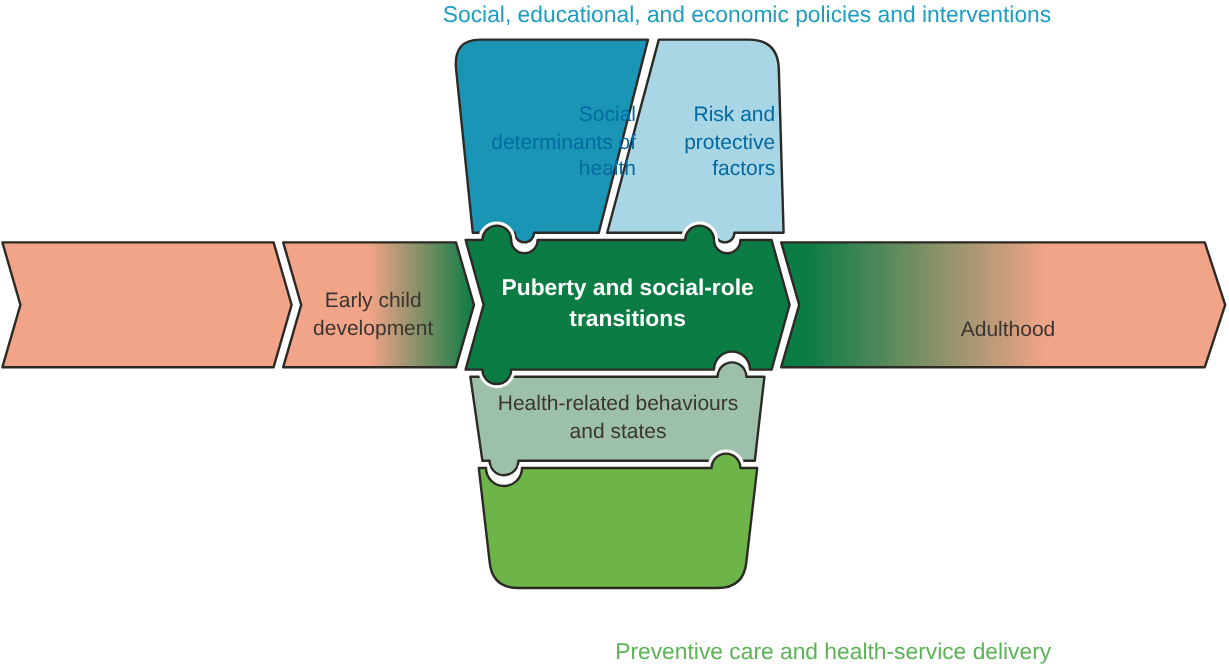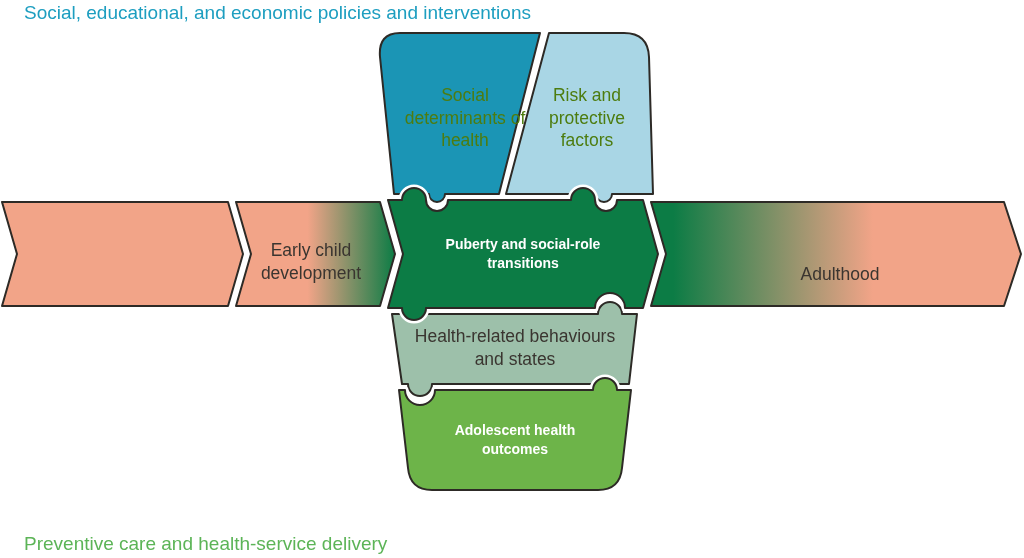--- a/index.html
+++ b/index.html
@@ -11,25 +11,25 @@
     overflow:hidden;
   }
   #puzzle-svg{position:absolute;left:0;top:0;}
   .halo{fill:#ffffff;stroke:#ffffff;stroke-width:7;stroke-linejoin:round;}
   .piece{stroke:#2d2a26;stroke-width:2;stroke-linejoin:round;}
   .lbl{
     position:absolute;display:flex;align-items:center;justify-content:center;
     text-align:center;line-height:1.3;color:#3a3530;font-size:17.5px;
     pointer-events:none;
   }
-  .lbl.cool{color:#4d7c0f;}
-  .lbl.white-bold{color:#ffffff;font-weight:bold;font-size:14px;line-height:1.35;}
+  .lbl.cool{color:#0369a1;text-align:right;}
+  .lbl.white-bold{color:#ffffff;font-weight:bold;font-size:19px;line-height:1.35;}
   .caption{
-    position:absolute;left:0;width:876px;text-align:left;
-    font-size:19px;line-height:1.3;padding-left:24px;
+    position:absolute;left:0;width:876px;text-align:right;
+    font-size:19px;line-height:1.3;
   }
   .caption.top{top:1px;color:#1d9ec0;}
   .caption.bottom{color:#5cb457;}
 </style>
 </head>
 <body>
 
 <div id="stage">
 
   <svg id="puzzle-svg" width="1024" height="558" viewBox="0 0 1024 558">
@@ -92,18 +92,17 @@
   <div class="lbl white-bold" style="left:408px;top:202px;width:230px;height:104px;">Puberty and social-role transitions</div>
 
   <div class="lbl" style="left:690px;top:202px;width:300px;height:104px;margin-top:20px;">Adulthood</div>
 
   <div class="lbl cool" style="left:400px;top:48px;width:130px;height:140px;">Social determinants of health</div>
 
   <div class="lbl" style="left:407px;top:314px;width:216px;height:68px;">Health-related behaviours and states</div>
 
   <div class="lbl cool" style="left:528px;top:48px;width:118px;height:140px;">Risk and protective factors</div>
 
-  <div class="lbl white-bold" style="left:420px;top:394px;width:190px;height:92px;">Adolescent health outcomes</div>
 
 
   <div class="caption bottom" style="top:532px;">Preventive care and health-service delivery</div>
 
 </div>
 
 </body></html>

